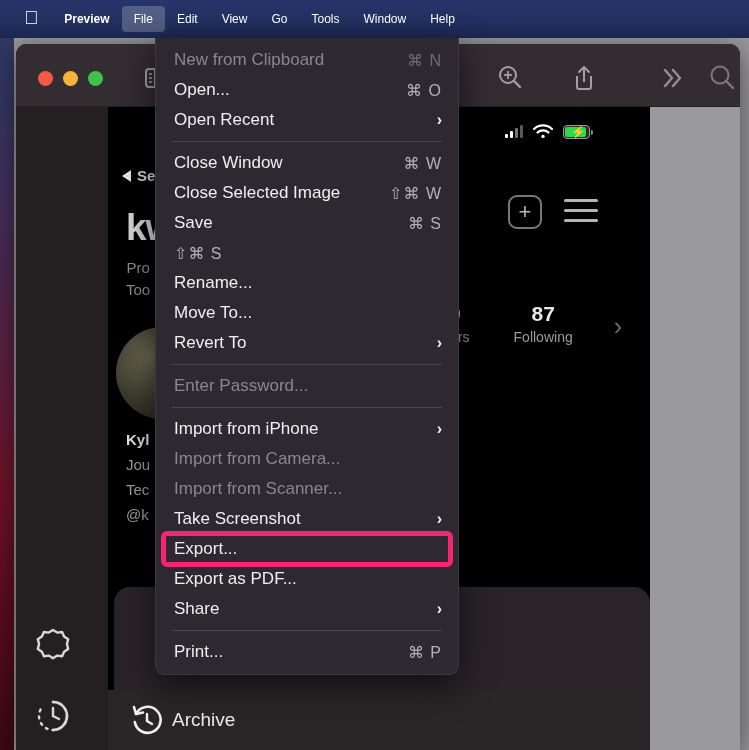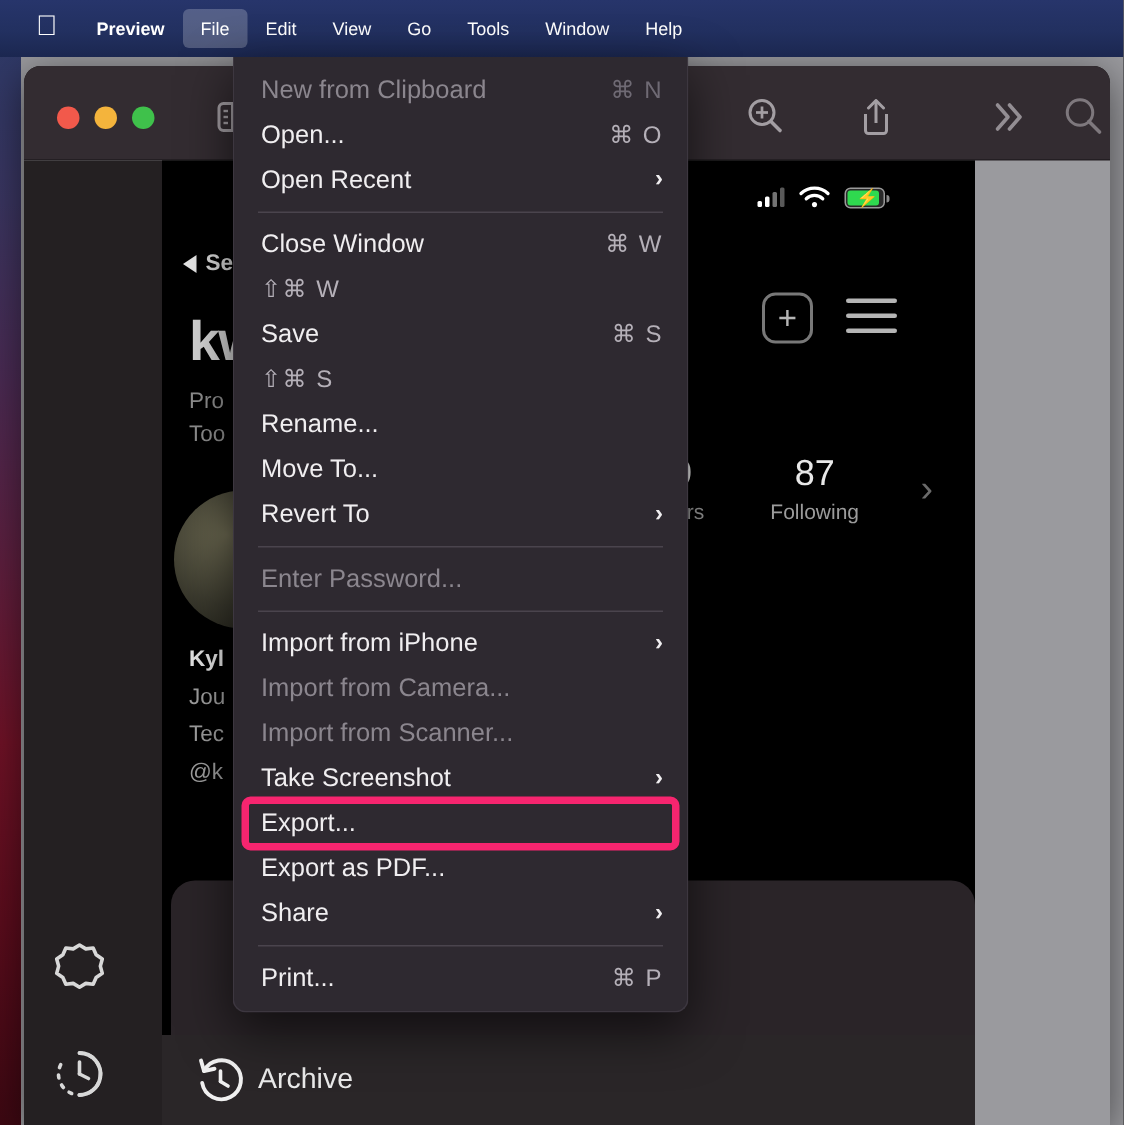--- a/index.html
+++ b/index.html
@@ -122,36 +122,36 @@
   #burger{
     position:absolute; right:52px; top:92px; width:34px;
   }
   #burger span{ display:block; height:3px; background:#b5b5b5; border-radius:2px; margin-bottom:7px; }
 
   #handle-title{
     position:absolute; left:18px; top:100px; color:#d4d4d4;
     font-size:37px; font-weight:bold; letter-spacing:-1px;
   }
   #bio-lines{
-    position:absolute; left:18px; top:150px; color:#8d8d8d; font-size:15px; line-height:22px;
+    position:absolute; left:18px; top:150px; color:#8d8d8d; font-size:15px; line-height:22px;text-align:center;
   }
   #avatar{
     position:absolute; left:8px; top:220px; width:92px; height:92px;
     border-radius:50%;
     background:radial-gradient(circle at 38% 32%, #6d6a52 0%, #3b3a2e 55%, #1c1c16 100%);
   }
   #name-block{
     position:absolute; left:18px; top:320px; color:#9e9e9e; font-size:15px; line-height:25px;
   }
   #name-block .nm{ color:#e4e4e4; font-weight:600; }
   #stats{
     position:absolute; left:332px; top:195px; display:flex; gap:44px; color:#b9b9b9;
   }
   .stat{ text-align:center; }
-  .stat .num{ display:block; color:#e8e8e8; font-size:24px; font-weight:400; }
+  .stat .num{ display:block; color:#e8e8e8; font-size:21px; font-weight:700; }
   .stat .lbl{ display:block; font-size:14px; color:#9b9b9b; margin-top:3px; }
   #chev-right{
     position:absolute; right:28px; top:205px; color:#6a6a6a; font-size:25px;
   }
   #mentions{
     position:absolute; left:210px; top:452px; color:#8b8b8b; font-size:14px;
     white-space:nowrap;
   }
   #card{
     position:absolute; left:6px; top:480px; width:536px; height:163px;
@@ -381,20 +381,21 @@
       <div class="mi">
         <span class="lbl">Open Recent</span>
         <span class="arr">›</span>
       </div>
       <div class="sep"></div>
       <div class="mi">
         <span class="lbl">Close Window</span>
         <span class="key">⌘ W</span>
       </div>
       <div class="mi">
+        <span class="lbl">Close Selected Image</span>
         <span class="key">⇧⌘ W</span>
       </div>
       <div class="mi">
         <span class="lbl">Save</span>
         <span class="key">⌘ S</span>
       </div>
       <div class="mi">
         <span class="key">⇧⌘ S</span>
       </div>
       <div class="mi">

